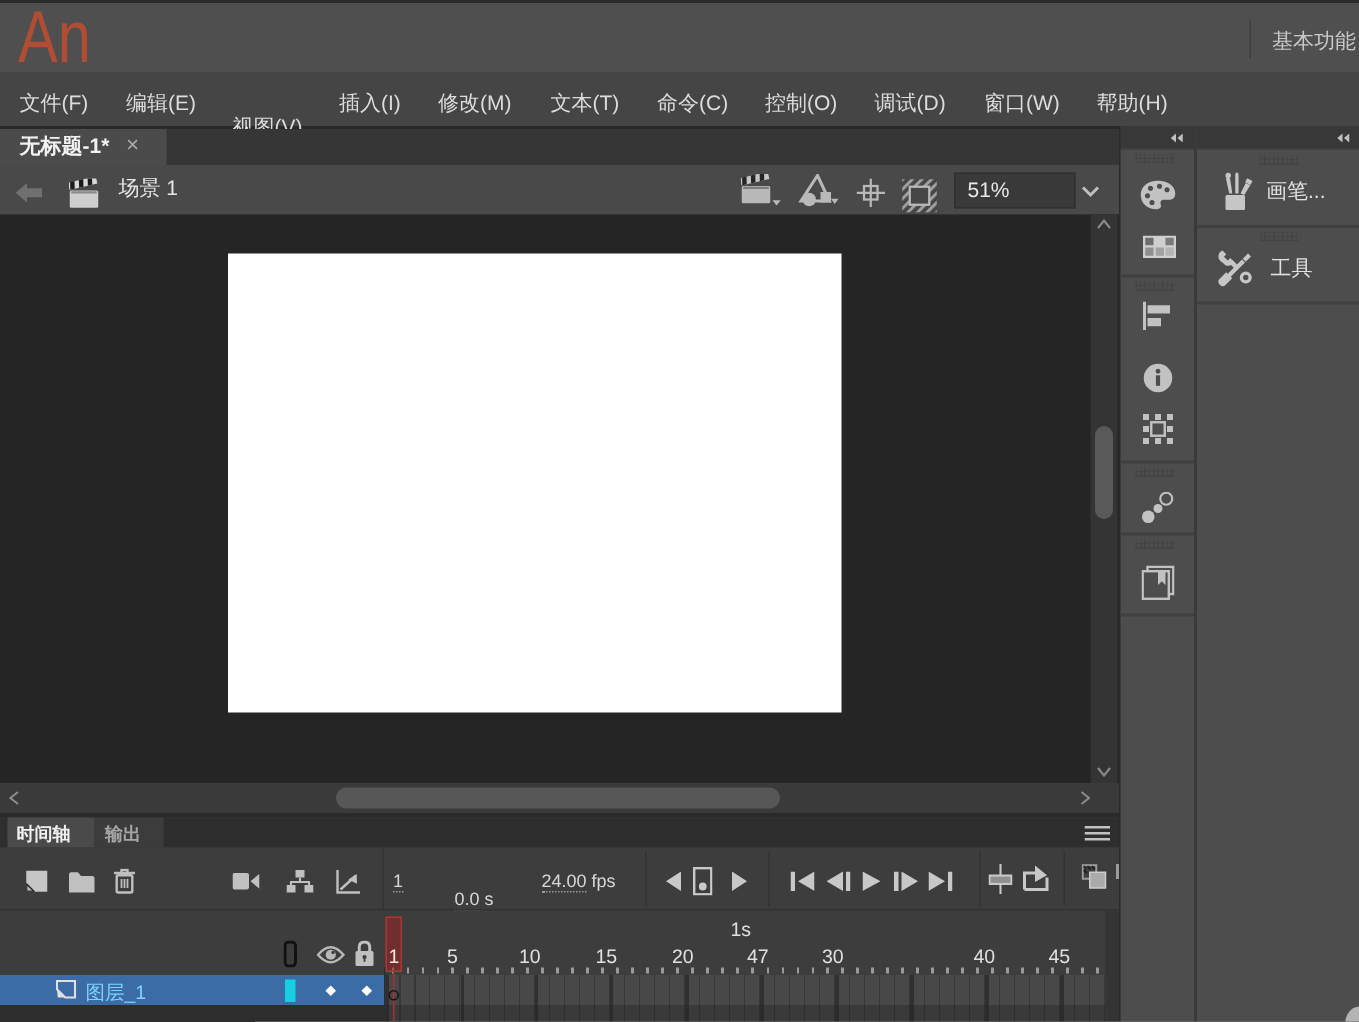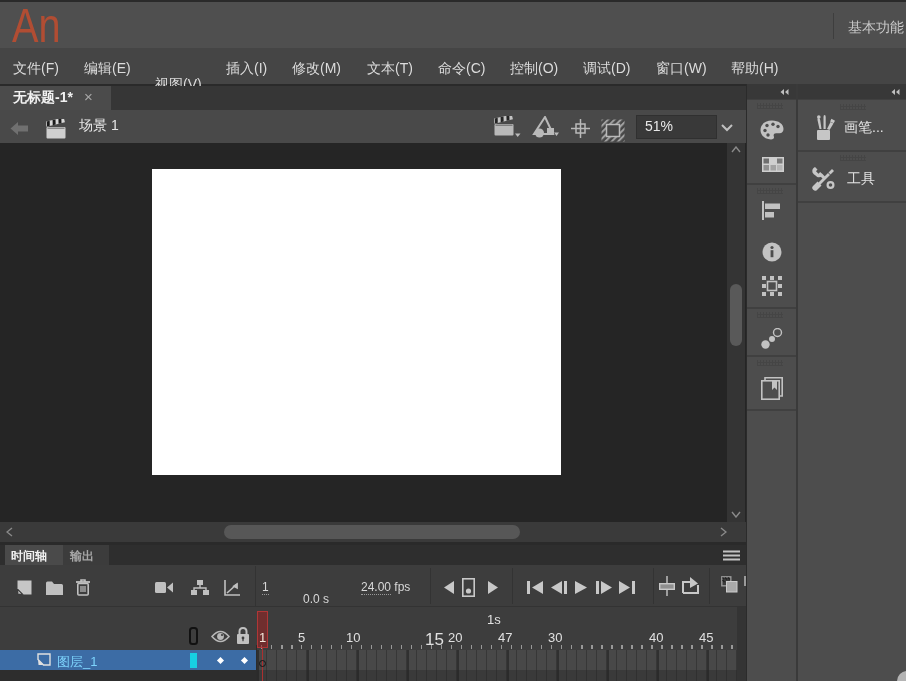--- a/index.html
+++ b/index.html
@@ -231,21 +231,21 @@
   <path d="M3.5 7 V4.5 Q3.5 1 7 1 Q10.5 1 10.5 4.5 V7" fill="none" stroke="#c0c0c0" stroke-width="2"></path>
   <circle cx="7" cy="11" r="1.4" fill="#3d3d3d"></circle>
   <rect x="6.4" y="11" width="1.2" height="3.2" fill="#3d3d3d"></rect>
 </svg>
 
 <div class="abs" style="left:487px;top:612px;color:#e0e0e0;font-size:13px;">1s</div>
 <div id="rulernums">
 
 <div class="abs" style="left:298px;top:630px;color:#e0e0e0;font-size:13px;">5</div>
 <div class="abs" style="left:346px;top:630px;color:#e0e0e0;font-size:13px;">10</div>
-<div class="abs" style="left:397px;top:630px;color:#e0e0e0;font-size:17px;margin-left:28px;">15</div>
+<div class="abs" style="left:397px;top:630px;color:#e0e0e0;font-size:13px;">15</div>
 <div class="abs" style="left:448px;top:630px;color:#e0e0e0;font-size:13px;">20</div>
 <div class="abs" style="left:498px;top:630px;color:#e0e0e0;font-size:13px;">47</div>
 <div class="abs" style="left:548px;top:630px;color:#e0e0e0;font-size:13px;">30</div>
 <div class="abs" style="left:598px;top:658px;color:#e0e0e0;font-size:13px;">35</div>
 <div class="abs" style="left:649px;top:630px;color:#e0e0e0;font-size:13px;">40</div>
 <div class="abs" style="left:699px;top:630px;color:#e0e0e0;font-size:13px;text-align:center;">45</div>
 </div>
 <div id="rulerticks"></div>
 
 <div id="framegrid" class="abs" style="left:257px;top:650px;width:480px;height:20px;background-color:#484848;"></div>

